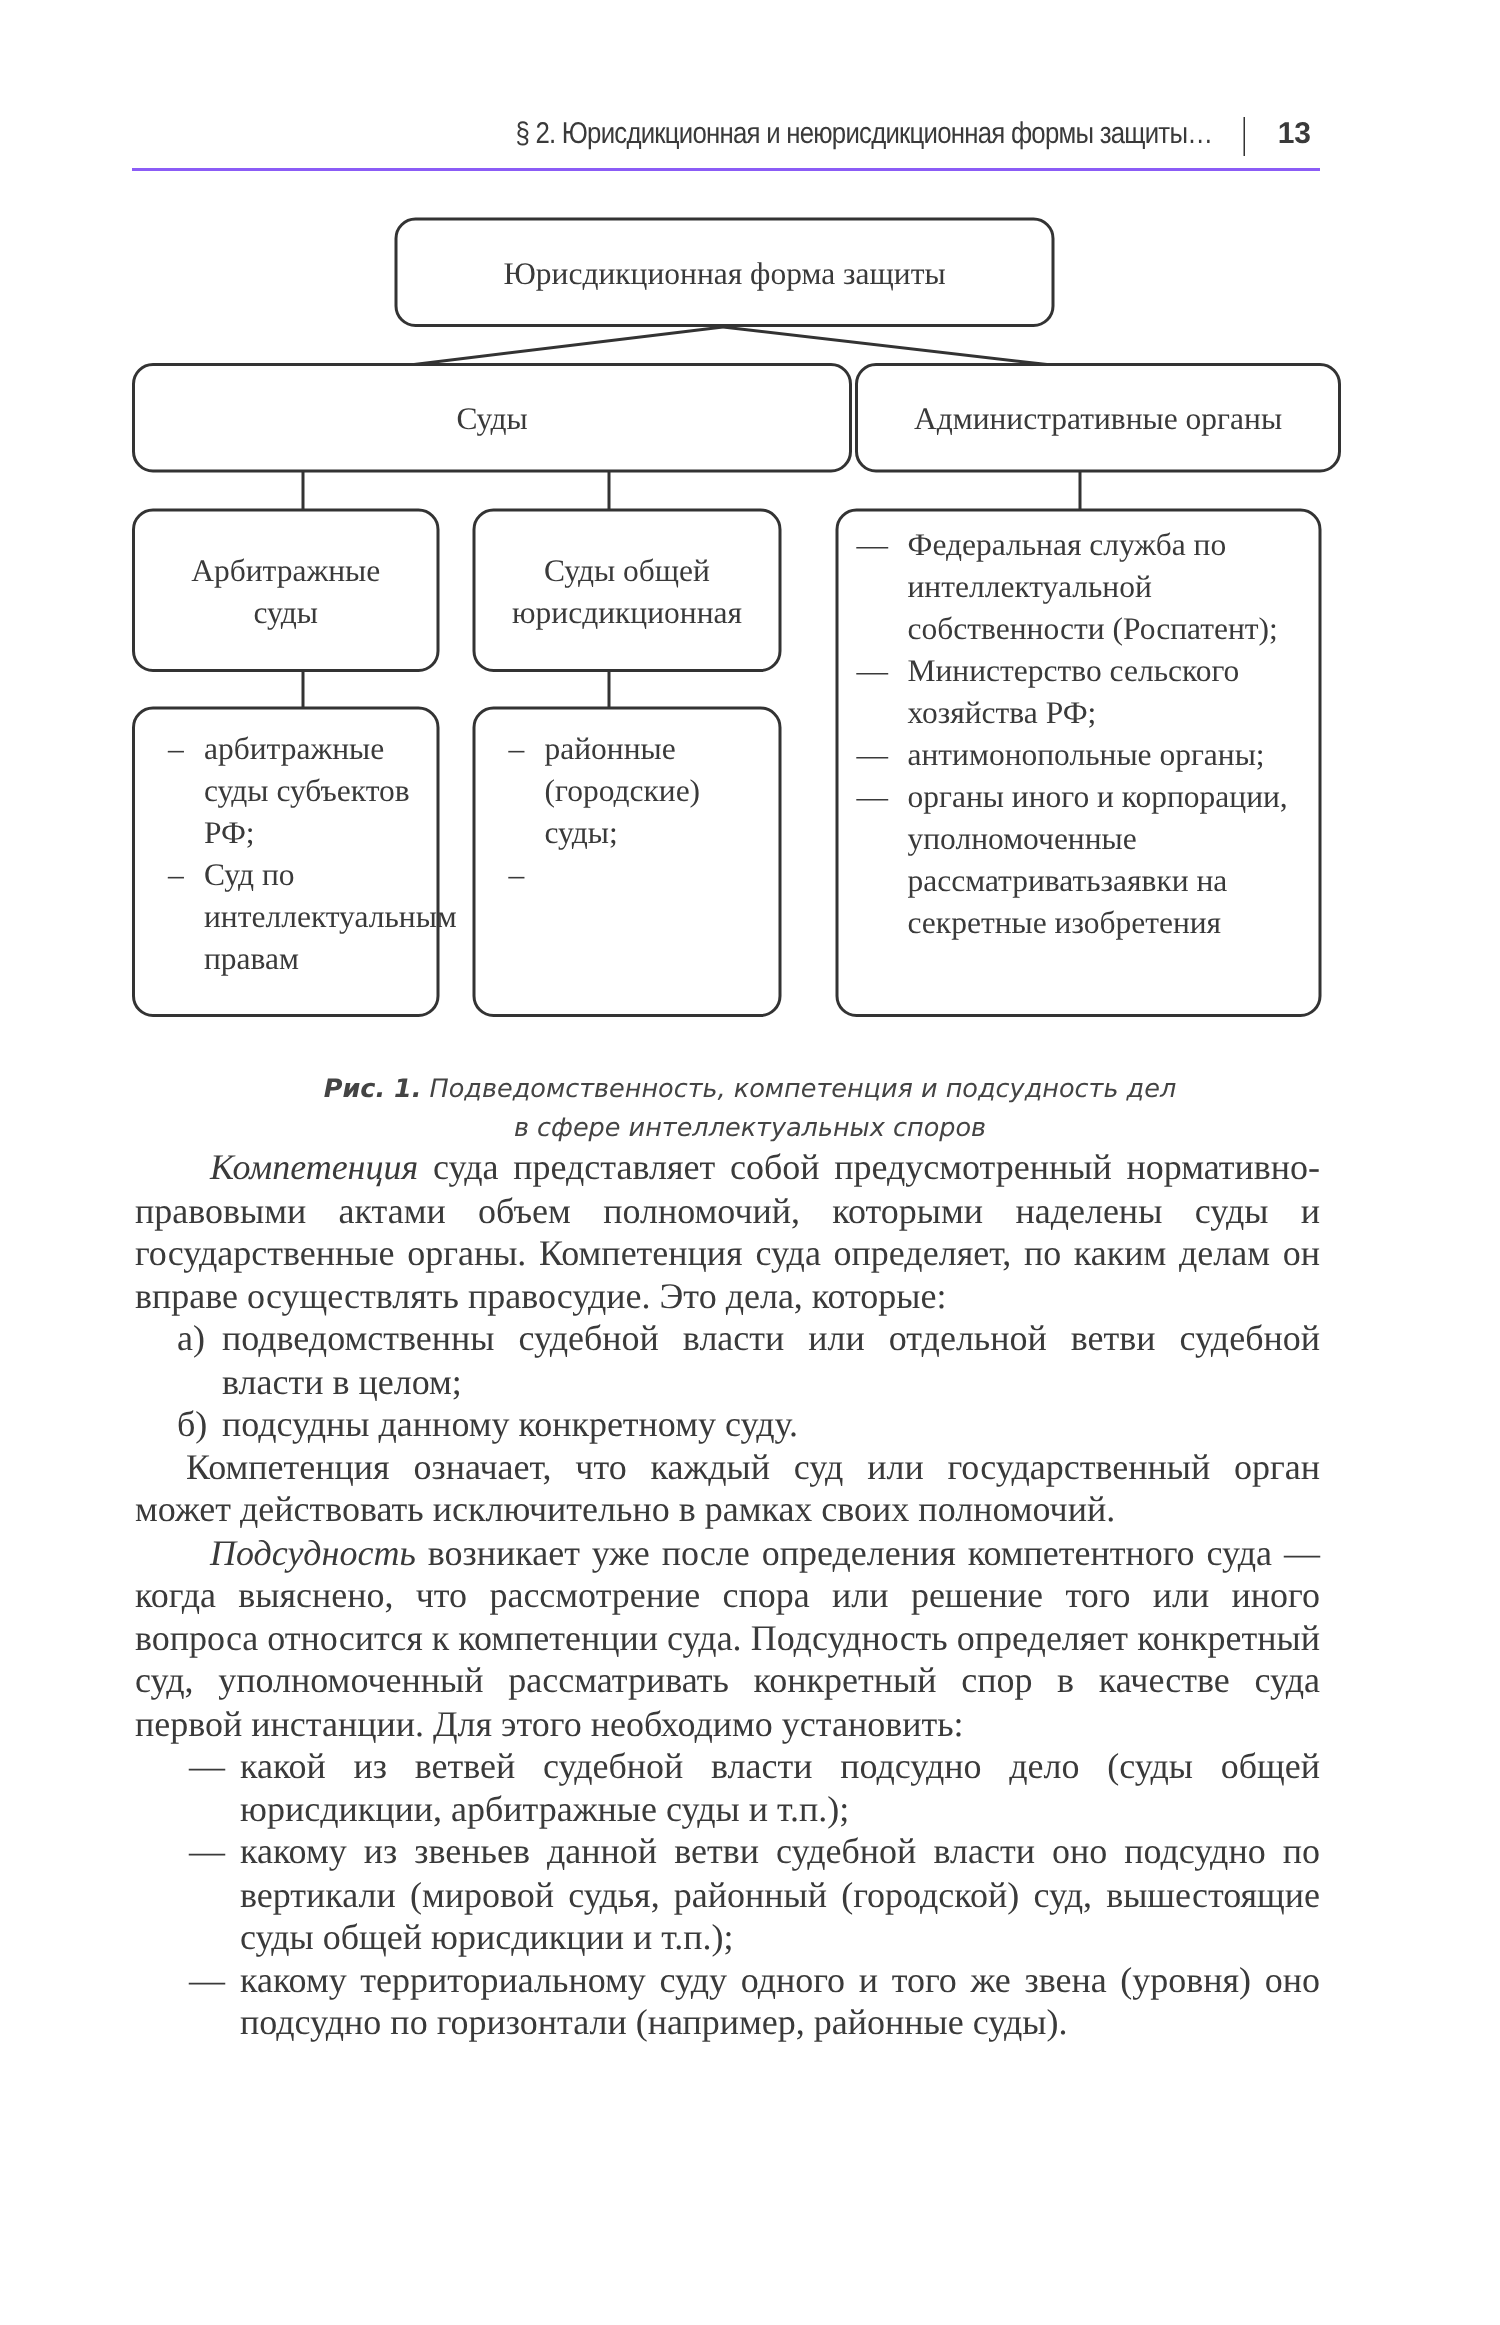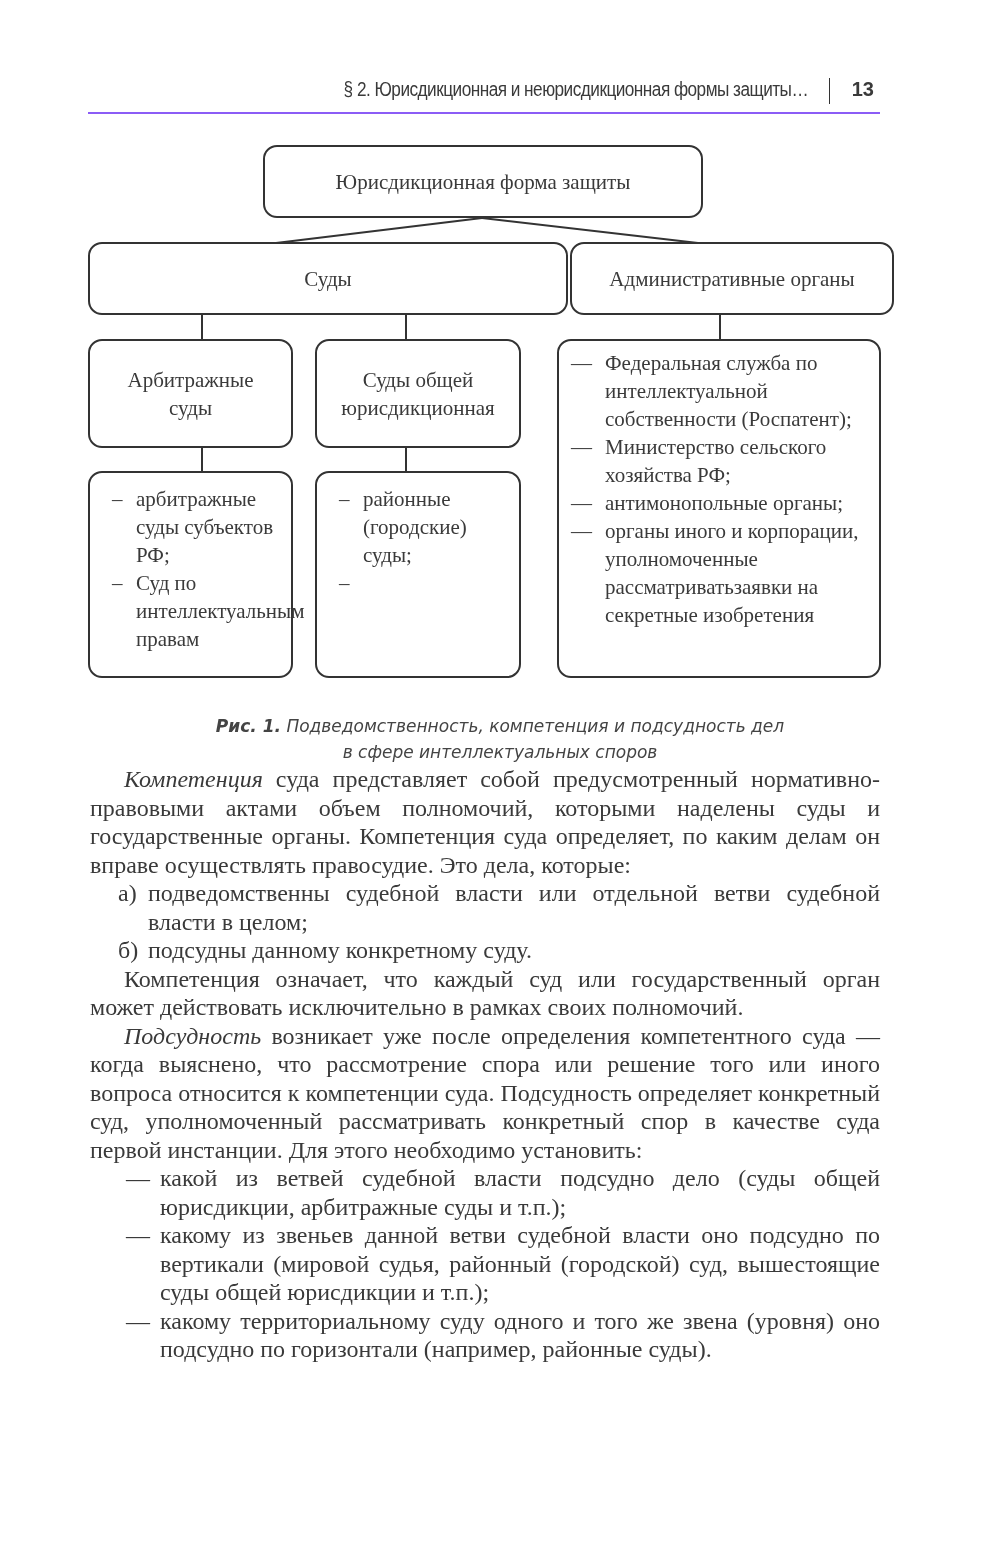--- a/index.html
+++ b/index.html
@@ -33,21 +33,21 @@
     font-family: "DejaVu Sans", sans-serif; font-style: italic; font-size: 17px; line-height: 26px; color: #444; margin-top: 23px;
   }
   .caption .cap-label { font-weight: bold; }
 
   .body-text {
     position: absolute; left: 90px; top: 765px; width: 790px;
     font-family: "Liberation Serif", serif; font-size: 24px; line-height: 28.5px; color: #3a3a3a;
     text-align: justify;
   }
   .body-text p { margin: 0; text-indent: 34px; }
-  .body-text .it { font-style: italic; }
+  .body-text .it { font-style: italic; margin-left: 16px; }
   .enum { margin: 0; padding: 0; list-style: none; }
   .enum li { position: relative; padding-left: 58px; }
   .enum li .marker { position: absolute; left: 28px; top: 0; }
   .dashlist { margin: 0; padding: 0; list-style: none; }
   .dashlist li { position: relative; padding-left: 70px; }
   .dashlist li .marker { position: absolute; left: 36px; top: 0; }
 </style>
 </head>
 <body>
 

